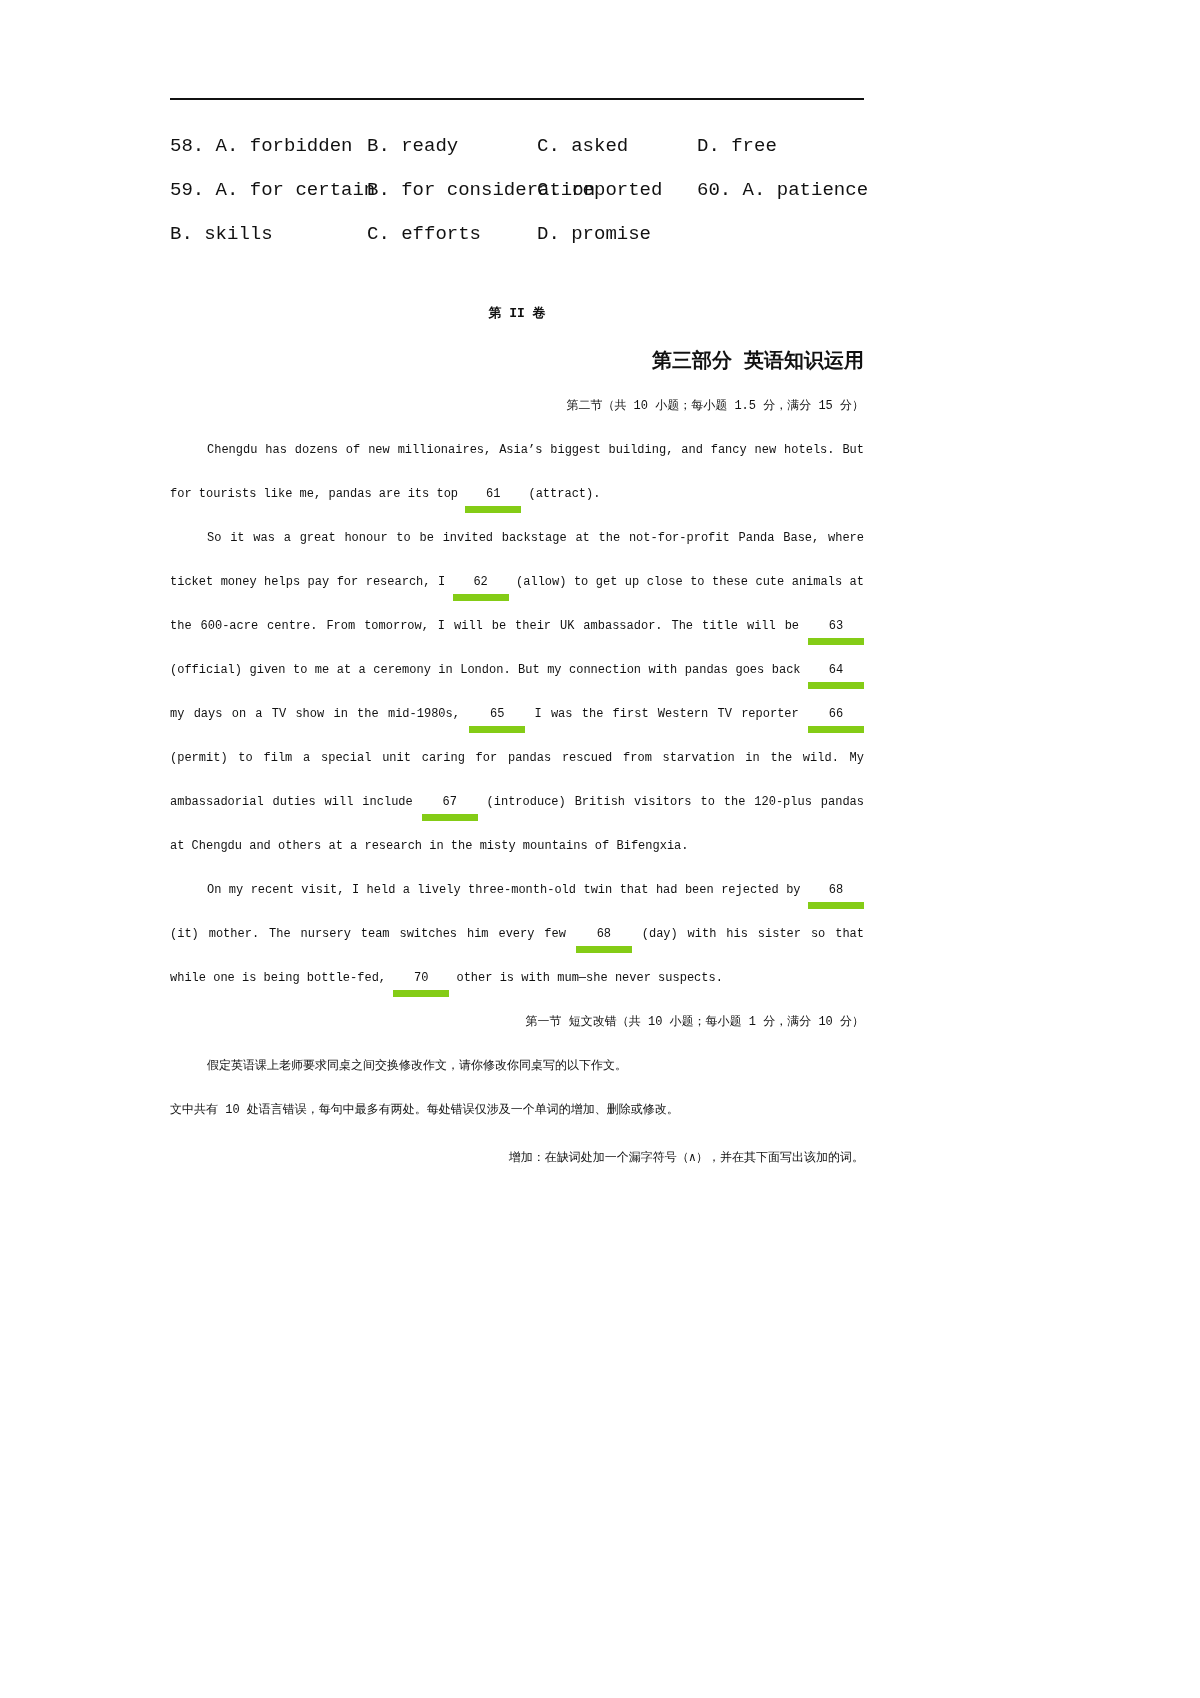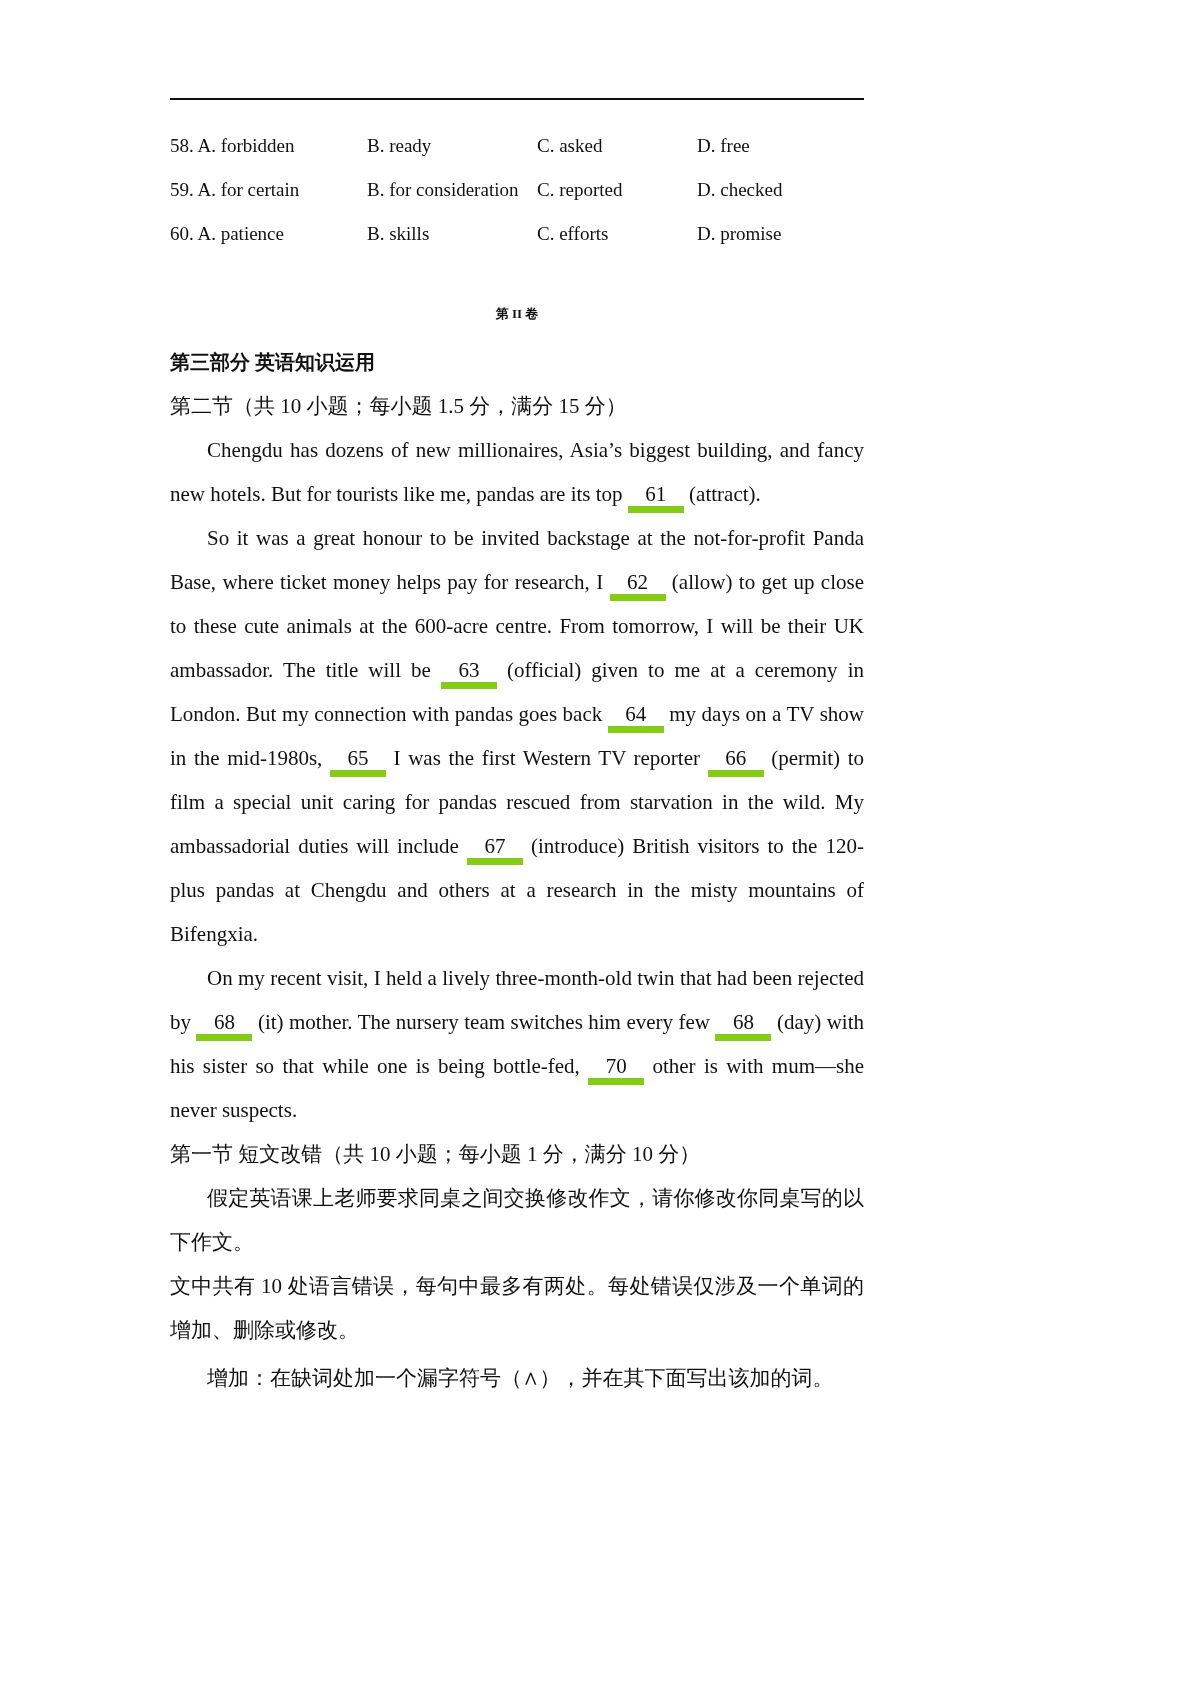--- a/index.html
+++ b/index.html
@@ -3,56 +3,56 @@
 <meta charset="utf-8">
 <style>
   * { box-sizing: border-box; }
   html, body { margin: 0; padding: 0; background: #ffffff; }
   .page {
     position: relative;
     width: 1124px;
     height: 1698px;
     background: #ffffff;
     color: #111;
-    font-family: Liberation Serif, serif;
+    font-family: Liberation Mono, monospace;
     font-size: 19px;
     overflow: hidden;
   }
   .content {
     padding: 98px 260px 0 170px; 
   }
   .top-rule {
     border: none;
     border-top: 2px solid #111;
     margin: 0 0 24px 0;
   }
   .options {
     display: grid;
     grid-template-columns: 197px 170px 160px 1fr;
   }
   .options .cell {
     line-height: 44px;
     white-space: nowrap;
   }
-  p, h2, h3 { margin: 0; font-weight: normal; }
+  p, h2, h3 { margin: 0; font-weight: normal; text-align: right; }
   .center-title {
     text-align: center;
     font-weight: bold;
     font-size: 13px;
     line-height: 40px;
     margin-top: 38px;
     margin-bottom: 6px;
   }
   .bold-head {
     font-weight: bold;
     font-size: 20px;
     line-height: 44px;
   }
   .cn, .en {
-    font-size: 21px;
+    font-size: 12px;
     line-height: 44px;
   }
   .justify { text-align: justify; }
   .indent { text-indent: 37px; }
   .mt-big { margin-top: 42px; }
   .mt-sm { margin-top: 4px; }
   .blank {
     display: inline-block;
     min-width: 56px;
     text-align: center;
@@ -72,21 +72,20 @@
 
     <div class="options">
       <span class="cell">58. A. forbidden</span>
       <span class="cell">B. ready</span>
       <span class="cell">C. asked</span>
       <span class="cell">D. free</span>
 
       <span class="cell">59. A. for certain</span>
       <span class="cell">B. for consideration</span>
       <span class="cell">C. reported</span>
-      <span class="cell">D. checked</span>
 
       <span class="cell">60. A. patience</span>
       <span class="cell">B. skills</span>
       <span class="cell">C. efforts</span>
       <span class="cell">D. promise</span>
     </div>
 
     <h2 class="center-title">第 II 卷</h2>
 
     <h3 class="bold-head">第三部分 英语知识运用</h3>

